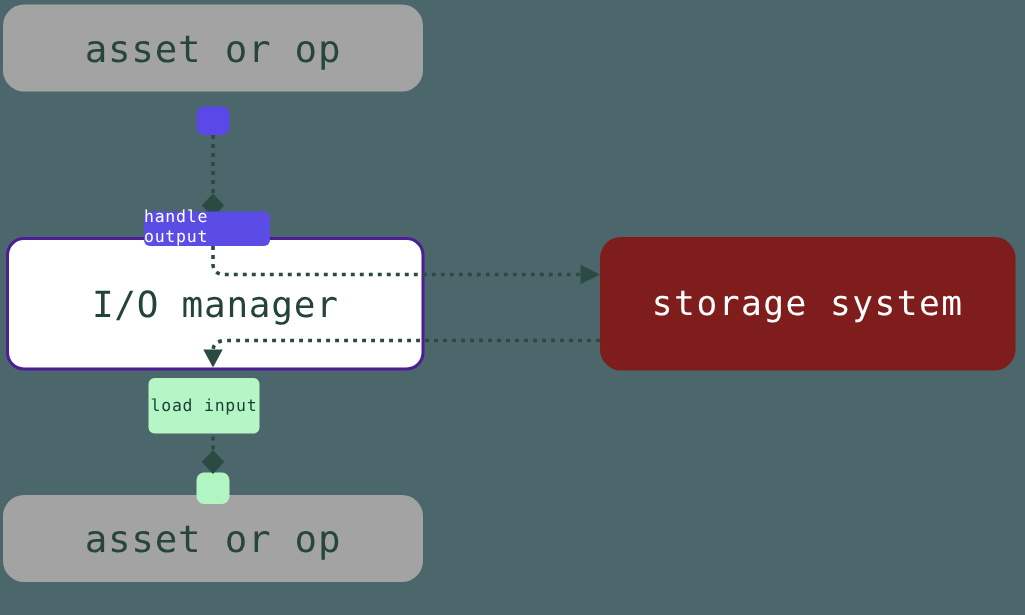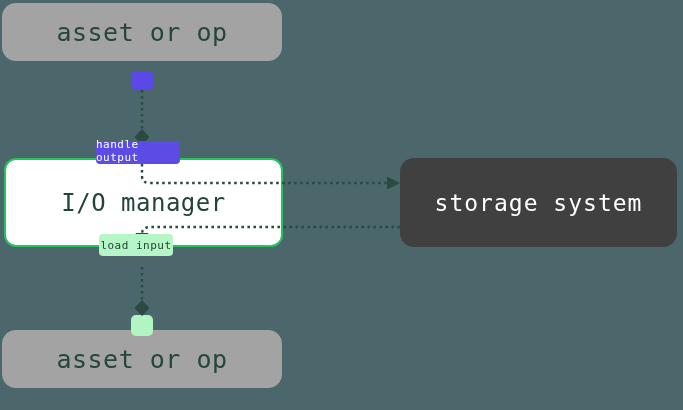--- a/index.html
+++ b/index.html
@@ -39,32 +39,32 @@
     letter-spacing: 0.5px;
   }
   .asset-top { top: 3px; }
   .asset-bottom { top: 330px; }
   .io-manager-node {
     left: 4px;
     top: 158px;
     width: 279px;
     height: 89px;
     background: #ffffff;
-    border: 2px solid #22c55e;
+    border: 2px solid #4c1d95;
     border-radius: 12px;
     color: #24443b;
     font-size: 24px;
     letter-spacing: 0.5px;
   }
   .storage-node {
     left: 400px;
     top: 158px;
     width: 277px;
     height: 89px;
-    background: #404040;
+    background: #7f1d1d;
     border-radius: 14px;
     color: #ffffff;
     font-size: 23px;
     letter-spacing: 1px;
     font-weight: 500;
   }
   .port {
     position: absolute;
     box-sizing: border-box;
   }
@@ -98,23 +98,23 @@
     left: 96px;
     top: 141px;
     width: 84px;
     height: 23px;
     background: #5a4ce4;
     color: #ffffff;
     align-items: flex-end;
   }
   .edge-label-input {
     left: 99px;
-    top: 234px;
+    top: 252px;
     width: 74px;
-    height: 22px;
+    height: 37px;
     background: #b4f6c6;
     color: #1e3d35;
   }
   svg.connectors {
     position: absolute;
     inset: 0;
     z-index: 2;
     pointer-events: none;
   }
   .dotline {

